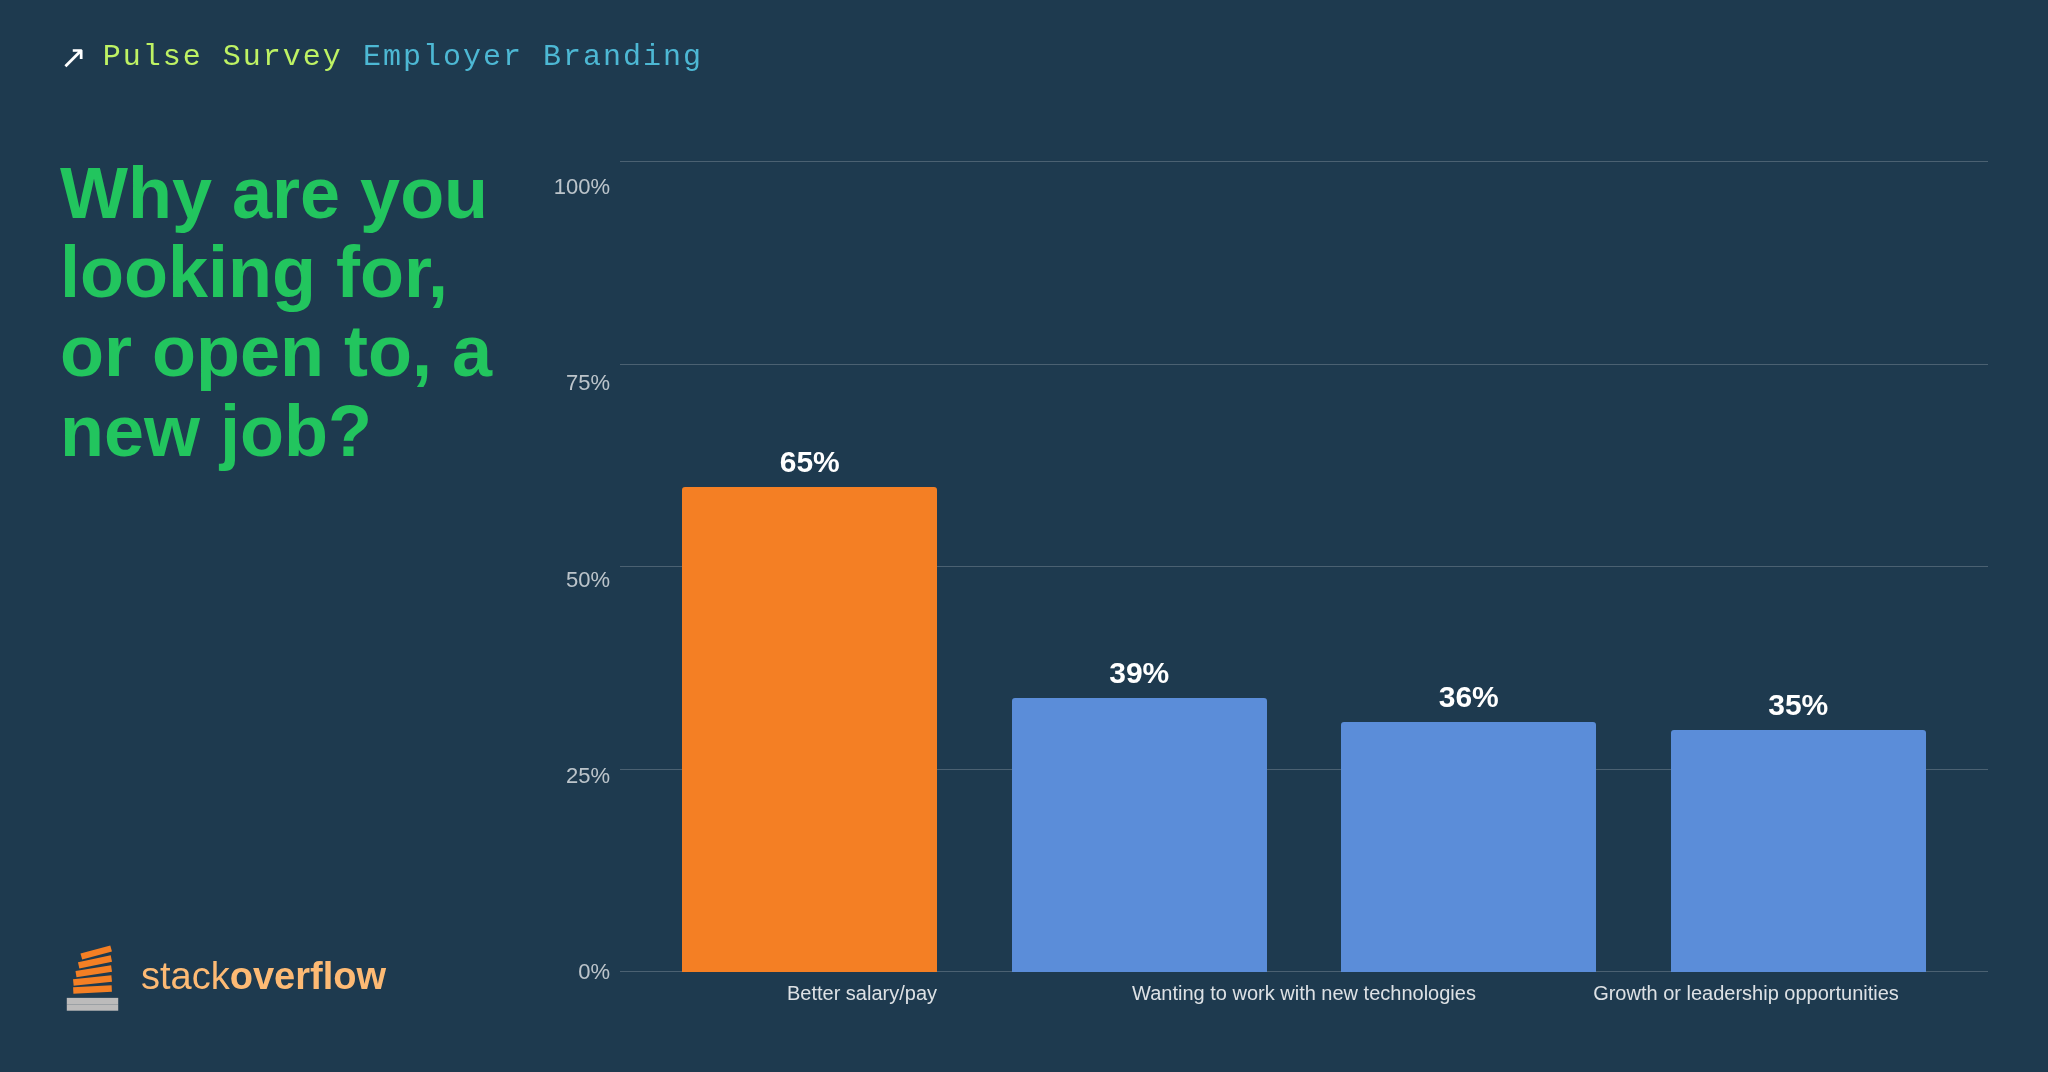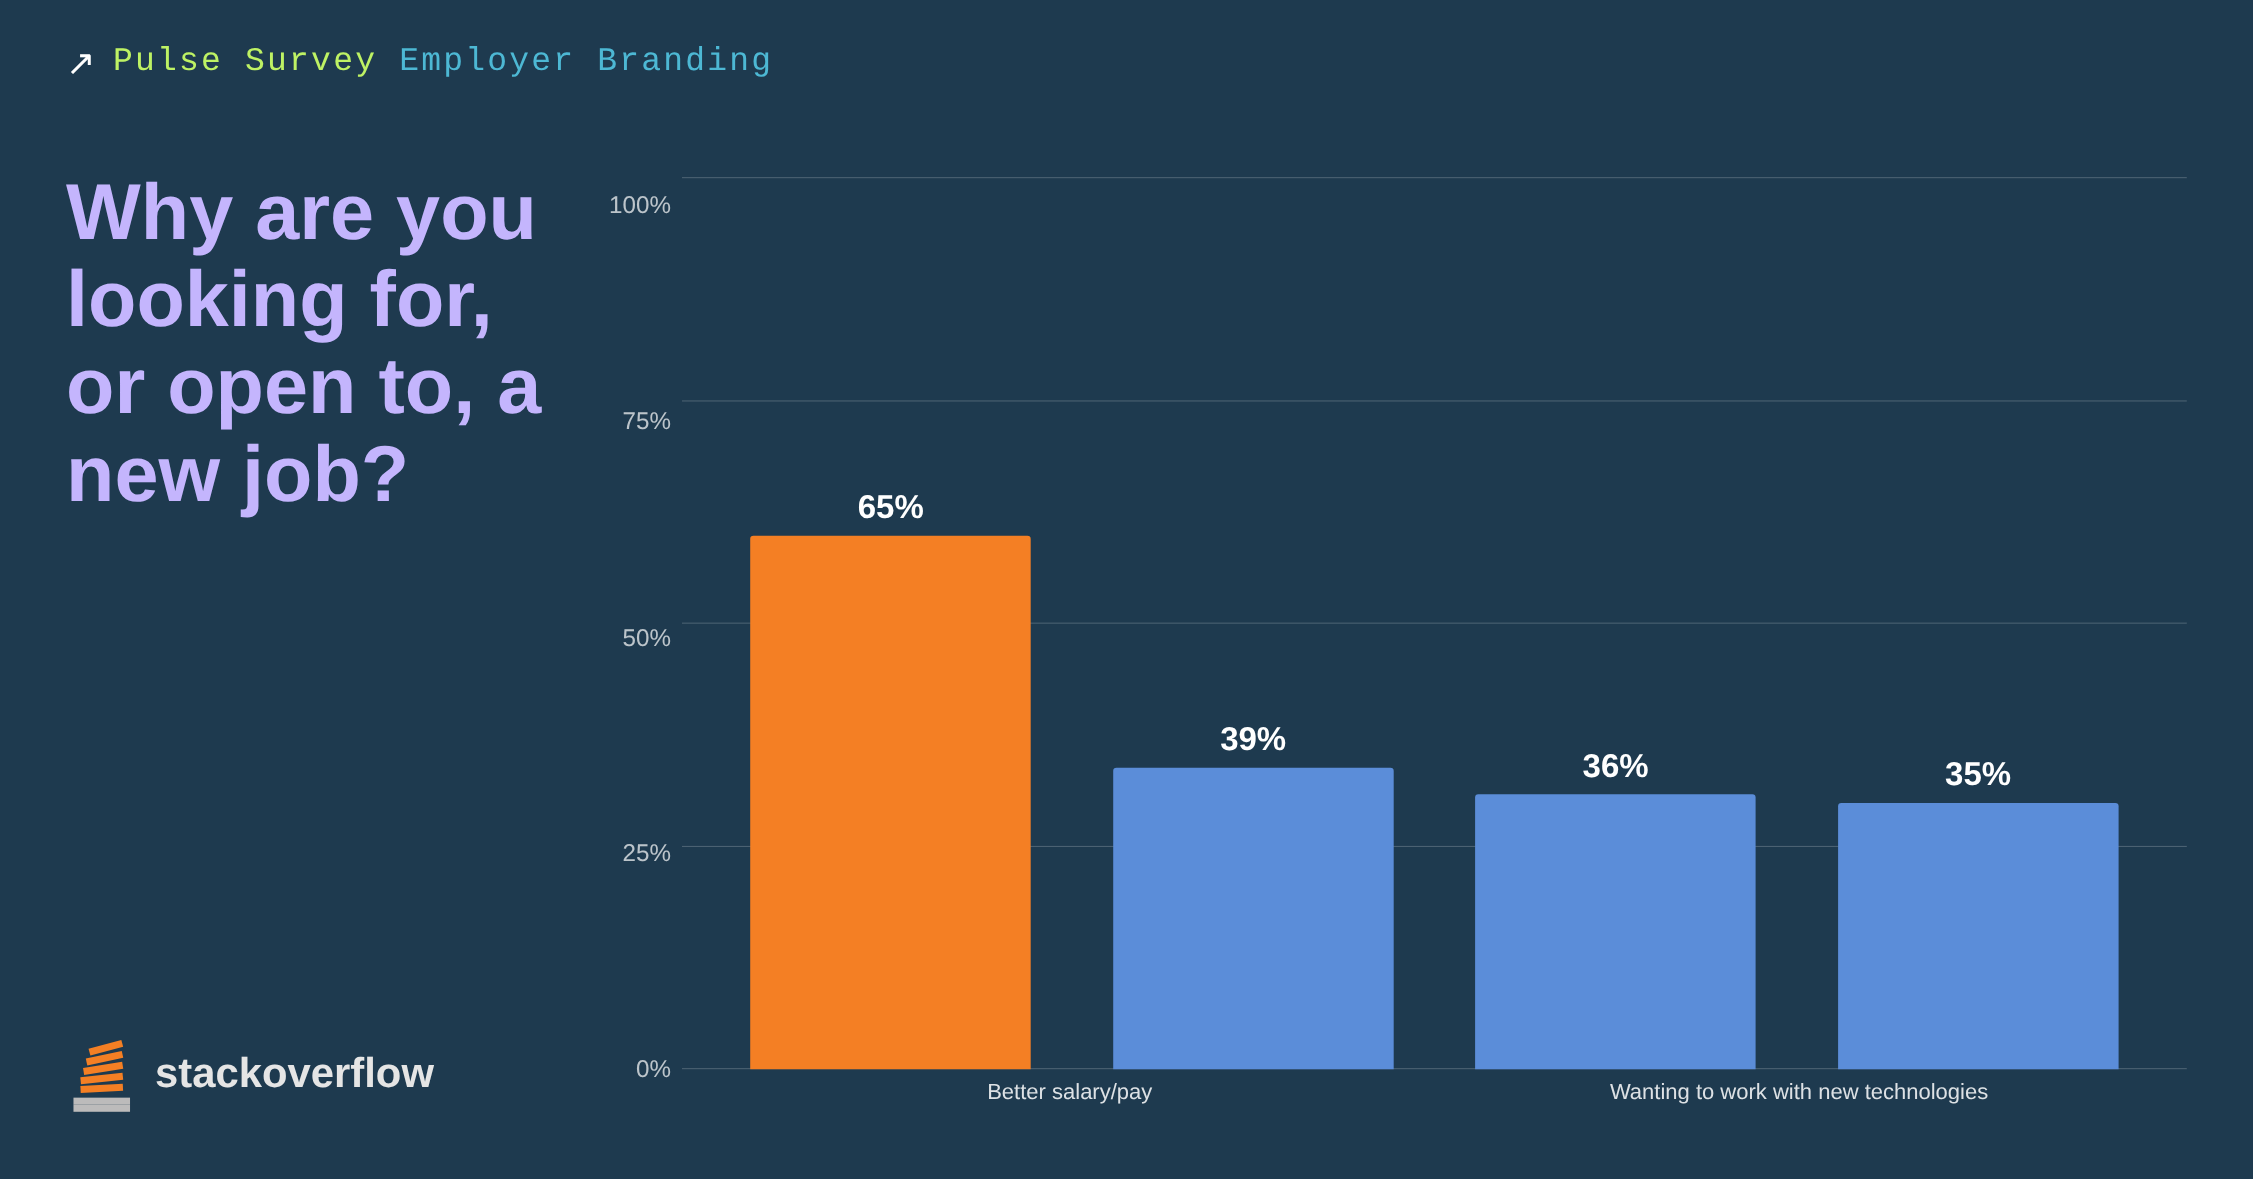--- a/index.html
+++ b/index.html
@@ -51,21 +51,21 @@
 
     .left-panel {
       display: flex;
       flex-direction: column;
       justify-content: space-between;
       width: 440px;
       flex-shrink: 0;
     }
 
     .question-title {
-      color: #c4b5fd;
+      color: #22c55e;
       font-size: 72px;
       font-weight: 900;
       line-height: 1.1;
       margin-top: 40px;
     }
 
     .logo-area {
       display: flex;
       align-items: center;
       gap: 16px;
@@ -230,21 +230,21 @@
 
         <rect x="5" y="45" width="40" height="5" fill="#bcbbbb"></rect>
         <rect x="5" y="50" width="40" height="5" fill="#bcbbbb"></rect>
 
         <rect x="10" y="36" width="30" height="5" fill="#f47f24" transform="rotate(-3, 25, 38.5)"></rect>
         <rect x="10" y="29" width="30" height="5" fill="#f47f24" transform="rotate(-6, 25, 31.5)"></rect>
         <rect x="12" y="22" width="28" height="5" fill="#f47f24" transform="rotate(-9, 25, 24.5)"></rect>
         <rect x="14" y="15" width="26" height="5" fill="#f47f24" transform="rotate(-12, 25, 17.5)"></rect>
         <rect x="16" y="8" width="24" height="5" fill="#f47f24" transform="rotate(-15, 25, 10.5)"></rect>
       </svg>
-      <div style="color:#e5e5e5;font-size:38px;font-weight:700;">
+      <div style="color:#fdba74;font-size:38px;font-weight:400;">
         <span>stack</span><strong>overflow</strong>
       </div>
     </div>
   </div>
 
   <div class="chart-area">
     <div class="chart-container">
 
       <div class="y-axis-labels">
         <span class="y-label">100%</span>
@@ -285,16 +285,17 @@
           <div class="bar-wrapper" style="height:35%;">
             <div class="bar-value">35%</div>
             <div class="bar bar-blue" style="height:calc(100% - 40px);"></div>
           </div>
         </div>
       </div>
 
       <div class="x-axis-labels">
         <div class="x-label">Better salary/pay</div>
         <div class="x-label">Wanting to work with new technologies</div>
+        <div class="x-label">Growth or leadership opportunities</div>
       </div>
     </div>
   </div>
 </div>
 
 </body></html>

